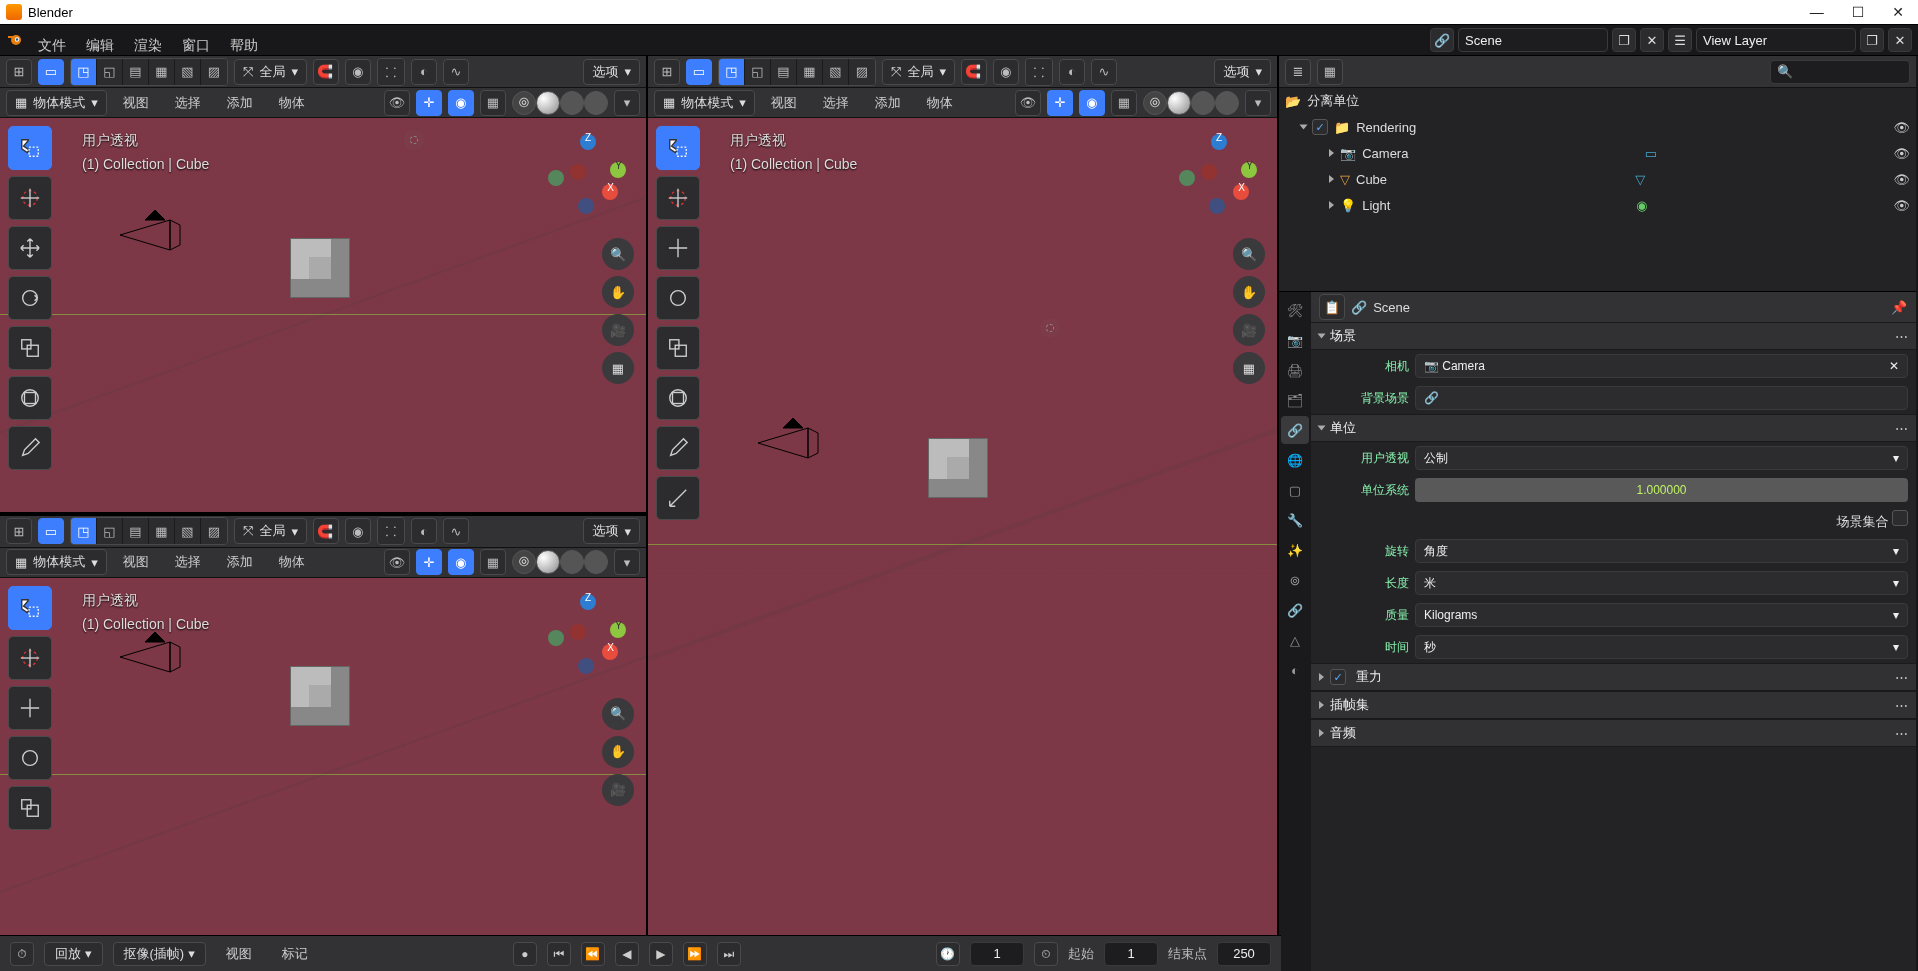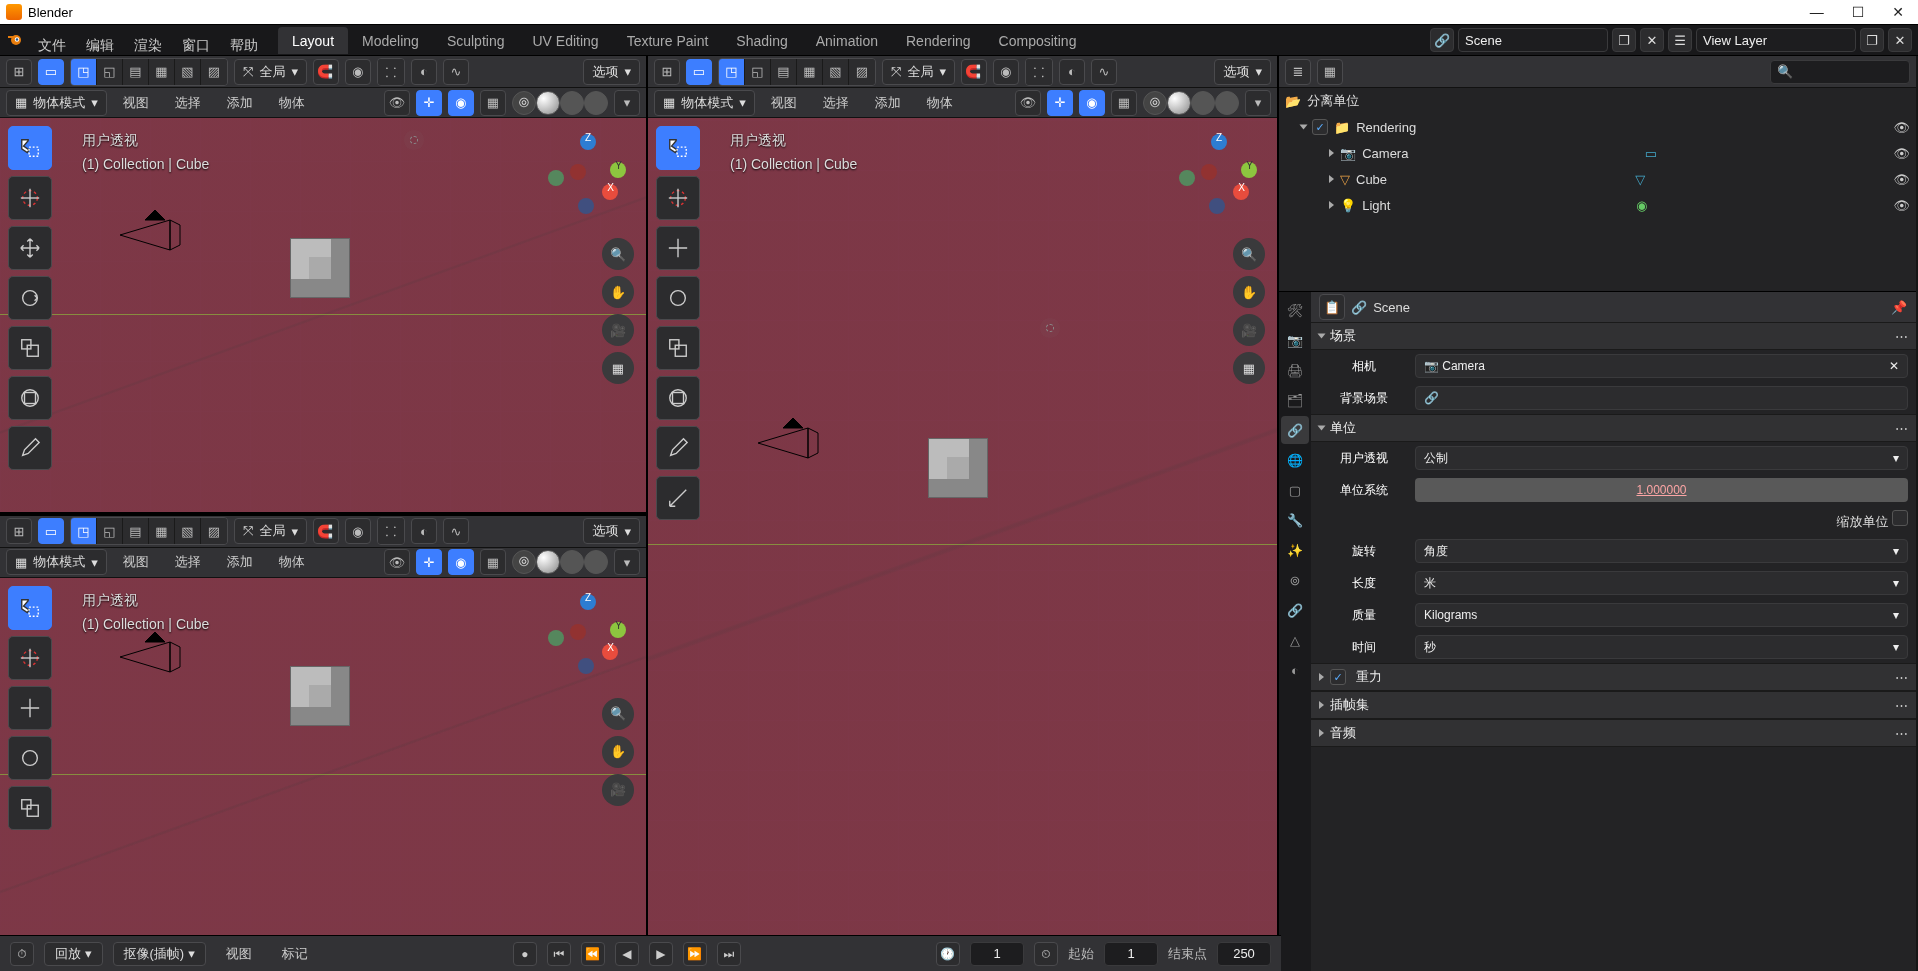--- a/index.html
+++ b/index.html
@@ -74,23 +74,23 @@
 .outliner .eye { margin-left:auto; color:#ccc; }
 .outliner .hdr { height:32px; background:#323235; border-bottom:1px solid #111; }
 .props { flex:1; display:flex; background:#232325; }
 .props .tabcol { width:32px; background:#1a1a1c; display:flex; flex-direction:column; gap:2px; padding:4px 2px; }
 .props .tabcol .pt { width:28px; height:28px; border-radius:4px; display:flex;align-items:center;justify-content:center; color:#999;}
 .props .tabcol .pt.active { background:#3a3a3c; color:#fff; }
 .props .body { flex:1; overflow:auto; }
 .props .hdr-row { height:30px; background:#323235; display:flex;align-items:center;padding:0 8px;gap:6px; }
 .panel-hdr { height:28px; background:#313133; display:flex;align-items:center;padding:0 8px;gap:6px;color:#eee;border-top:1px solid #1a1a1a;border-bottom:1px solid #1a1a1a; }
 .prop-row { display:flex; align-items:center; padding:4px 8px; gap:6px; }
-.prop-row label { width:90px; text-align:center; color:#ffffff; font-size:12px; }
+.prop-row label { width:90px; text-align:right; color:#86efac; font-size:12px; }
 .prop-input { flex:1; height:24px; background:#2c2c2e; border:1px solid #3a3a3c; border-radius:4px; display:flex;align-items:center;padding:0 8px;color:#eee;font-size:12px;justify-content:space-between; }
-.prop-num { flex:1; height:24px; background:#595959; border-radius:4px; display:flex;align-items:center;justify-content:center;color:#fca5a5;font-size:12px;text-decoration:underline; }
+.prop-num { flex:1; height:24px; background:#595959; border-radius:4px; display:flex;align-items:center;justify-content:center;color:#bef264;font-size:12px; }
 .chk { width:16px; height:16px; background:#2c2c2e; border:1px solid #555; border-radius:3px; display:inline-flex;align-items:center;justify-content:center;color:#5aadff;font-size:11px; }
 .disclosure { width:0; height:0; border-left:5px solid #aaa; border-top:4px solid transparent; border-bottom:4px solid transparent; display:inline-block; }
 .disclosure.down { transform: rotate(90deg); }
 .light3d { position:absolute; width:30px; height:30px; }
 .light3d::before { content:""; position:absolute; width:6px; height:6px; border:1px dashed #888; border-radius:50%; top:12px; left:12px; box-shadow: 0 0 0 6px rgba(136,136,136,0.06); }
 .shade-spheres { display:flex; gap:0; }
 .shade-spheres .sph { width:24px; height:24px; border-radius:50%; border:1px solid #555; display:flex;align-items:center;justify-content:center; }
 </style>
 </head>
 <body>
@@ -114,31 +114,20 @@
         <path d="M2 5 L8 5" stroke="#e87d0d" stroke-width="2"></path>
       </svg>
   </div>
   <div class="menu-strip">
     <span>文件</span>
     <span>编辑</span>
     <span>渲染</span>
     <span>窗口</span>
     <span>帮助</span>
   </div>
-  <div class="tab-strip">
-    <span class="active">Layout</span>
-    <span>Modeling</span>
-    <span>Sculpting</span>
-    <span>UV Editing</span>
-    <span>Texture Paint</span>
-    <span>Shading</span>
-    <span>Animation</span>
-    <span>Rendering</span>
-    <span>Compositing</span>
-  </div>
   <div class="right">
     <div class="small-ico-btn">🔗</div>
     <div class="field lg">
         <span>Scene</span>
       </div>
     <div class="small-ico-btn">❐</div>
     <div class="small-ico-btn">✕</div>
     <div class="small-ico-btn">☰</div>
     <div class="field xl">
         <span>View Layer</span>
@@ -633,21 +622,21 @@
               <span>公制</span>
               <span>▾</span>
             </div>
           </div>
         <div class="prop-row">
             <label>单位系统</label>
             <div class="prop-num">1.000000</div>
           </div>
         <div class="prop-row">
             <label></label>
-            <div style="flex:1; text-align:right;"><span>缩放单位</span> <span class="chk"></span></div>
+            <div style="flex:1; text-align:right;"><span>场景集合</span> <span class="chk"></span></div>
           </div>
         <div class="prop-row">
             <label>旋转</label>
             <div class="prop-input">
               <span>角度</span>
               <span>▾</span>
             </div>
           </div>
         <div class="prop-row">
             <label>长度</label>

